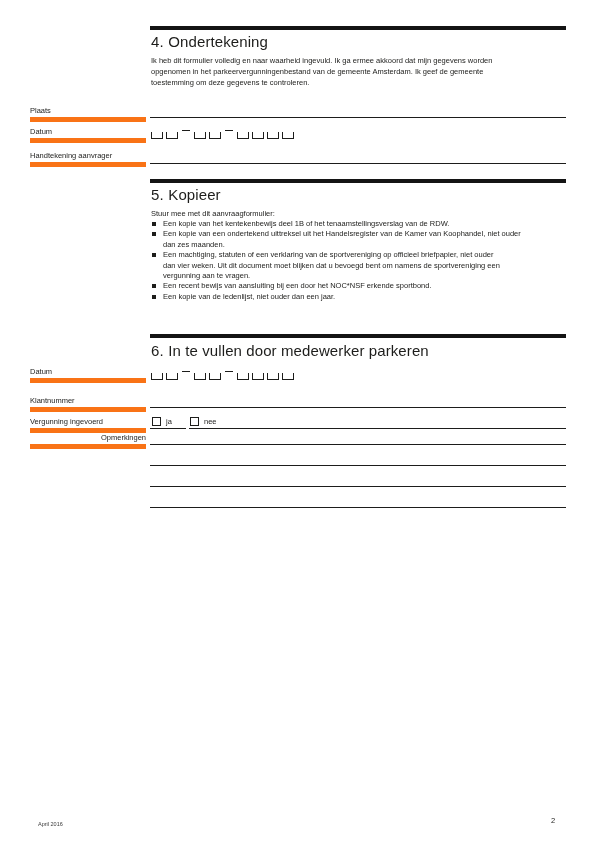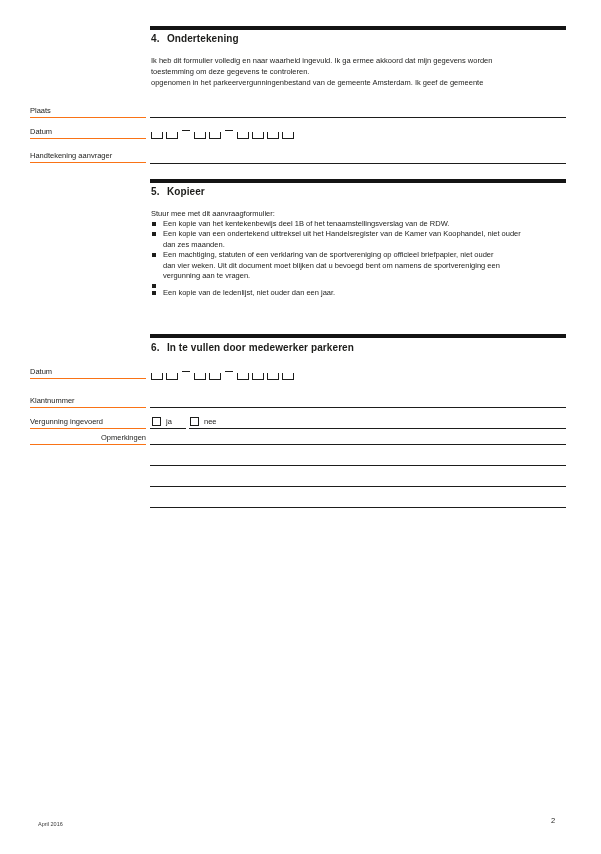--- a/index.html
+++ b/index.html
@@ -1,26 +1,26 @@
 <!DOCTYPE html>
 <html><head>
 <meta charset="utf-8">
 <style>
   html,body { margin:0; padding:0; background:#ffffff; }
   .page {
     position:relative; width:601px; height:854px; background:#ffffff;
     font-family:"Liberation Sans", sans-serif; color:#1d1d1b; overflow:hidden;
   }
   .bar { position:absolute; left:150px; width:416px; height:4px; background:#141414; }
-  .sec-head { position:absolute; left:151px; font-size:10px; font-weight:bold; letter-spacing:.1px; white-space:nowrap; }
+  .sec-head { position:absolute; left:151px; font-size:15px; font-weight:normal; letter-spacing:.1px; white-space:nowrap; }
   .sec-head .num { display:inline-block; min-width:13px; }
   .body-text { position:absolute; left:151px; font-size:7.5px; line-height:11px; }
   .flabel {
     position:absolute; left:30px; width:116px; font-size:7.5px; line-height:9px;
-    padding-bottom:2px; border-bottom:1px solid #f97316; white-space:nowrap;
+    padding-bottom:2px; border-bottom:5px solid #f97316; white-space:nowrap;
   }
   .fline { position:absolute; border-top:1px solid #1d1d1b; height:0; }
   .comb { position:absolute; display:flex; align-items:flex-end; gap:3px; height:10px; }
   .cup {
     width:12px; height:7px; box-sizing:border-box;
     border-left:1.6px solid #1d1d1b; border-right:1.6px solid #1d1d1b; border-bottom:1.6px solid #1d1d1b;
   }
   .dash { width:8px; border-top:1.6px solid #1d1d1b; align-self:flex-start; margin:1px 1px 0 1px; }
   .bullets { position:absolute; left:151px; width:418px; font-size:7.5px; line-height:10.4px; }
   .bullet-item { display:flex; }
@@ -38,22 +38,22 @@
 
 <div class="page">
 
   <div class="bar" style="top:26px;"></div>
   <div class="sec-head" style="top:33px;">
     <span class="num">4.</span>
     <span>Ondertekening</span>
   </div>
   <div class="body-text" style="top:55px; width:402px;">
     <div>Ik heb dit formulier volledig en naar waarheid ingevuld. Ik ga ermee akkoord dat mijn gegevens worden</div>
+    <div>opgenomen in het parkeervergunningenbestand van de gemeente Amsterdam. Ik geef de gemeente</div>
     <div>toestemming om deze gegevens te controleren.</div>
-    <div>opgenomen in het parkeervergunningenbestand van de gemeente Amsterdam. Ik geef de gemeente</div>
   </div>
 
   <div class="flabel" style="top:106px;">Plaats</div>
   <div class="fline" style="top:117px; left:150px; width:416px;"></div>
 
   <div class="flabel" style="top:127px;">Datum</div>
   <div class="comb" style="top:129px; left:151px;">
     <span class="cup"></span>
       <span class="cup"></span>
       <span class="dash"></span>
@@ -93,20 +93,23 @@
     <div class="bullet-item">
       <span class="blt"></span>
       <span>
         <span style="display:block">Een machtiging, statuten of een verklaring van de sportvereniging op officieel briefpapier, niet ouder</span>
         <span style="display:block">dan vier weken. Uit dit document moet blijken dat u bevoegd bent om namens de sportvereniging een</span>
         <span style="display:block">vergunning aan te vragen.</span>
       </span>
     </div>
     <div class="bullet-item">
       <span class="blt"></span>
+      <span>
+          <span style="display:block">Een recent bewijs van aansluiting bij een door het NOC*NSF erkende sportbond.</span>
+        </span>
     </div>
     <div class="bullet-item">
       <span class="blt"></span>
       <span>
           <span style="display:block">Een kopie van de ledenlijst, niet ouder dan een jaar.</span>
         </span>
     </div>
   </div>
 
   <div class="bar" style="top:334px;"></div>

